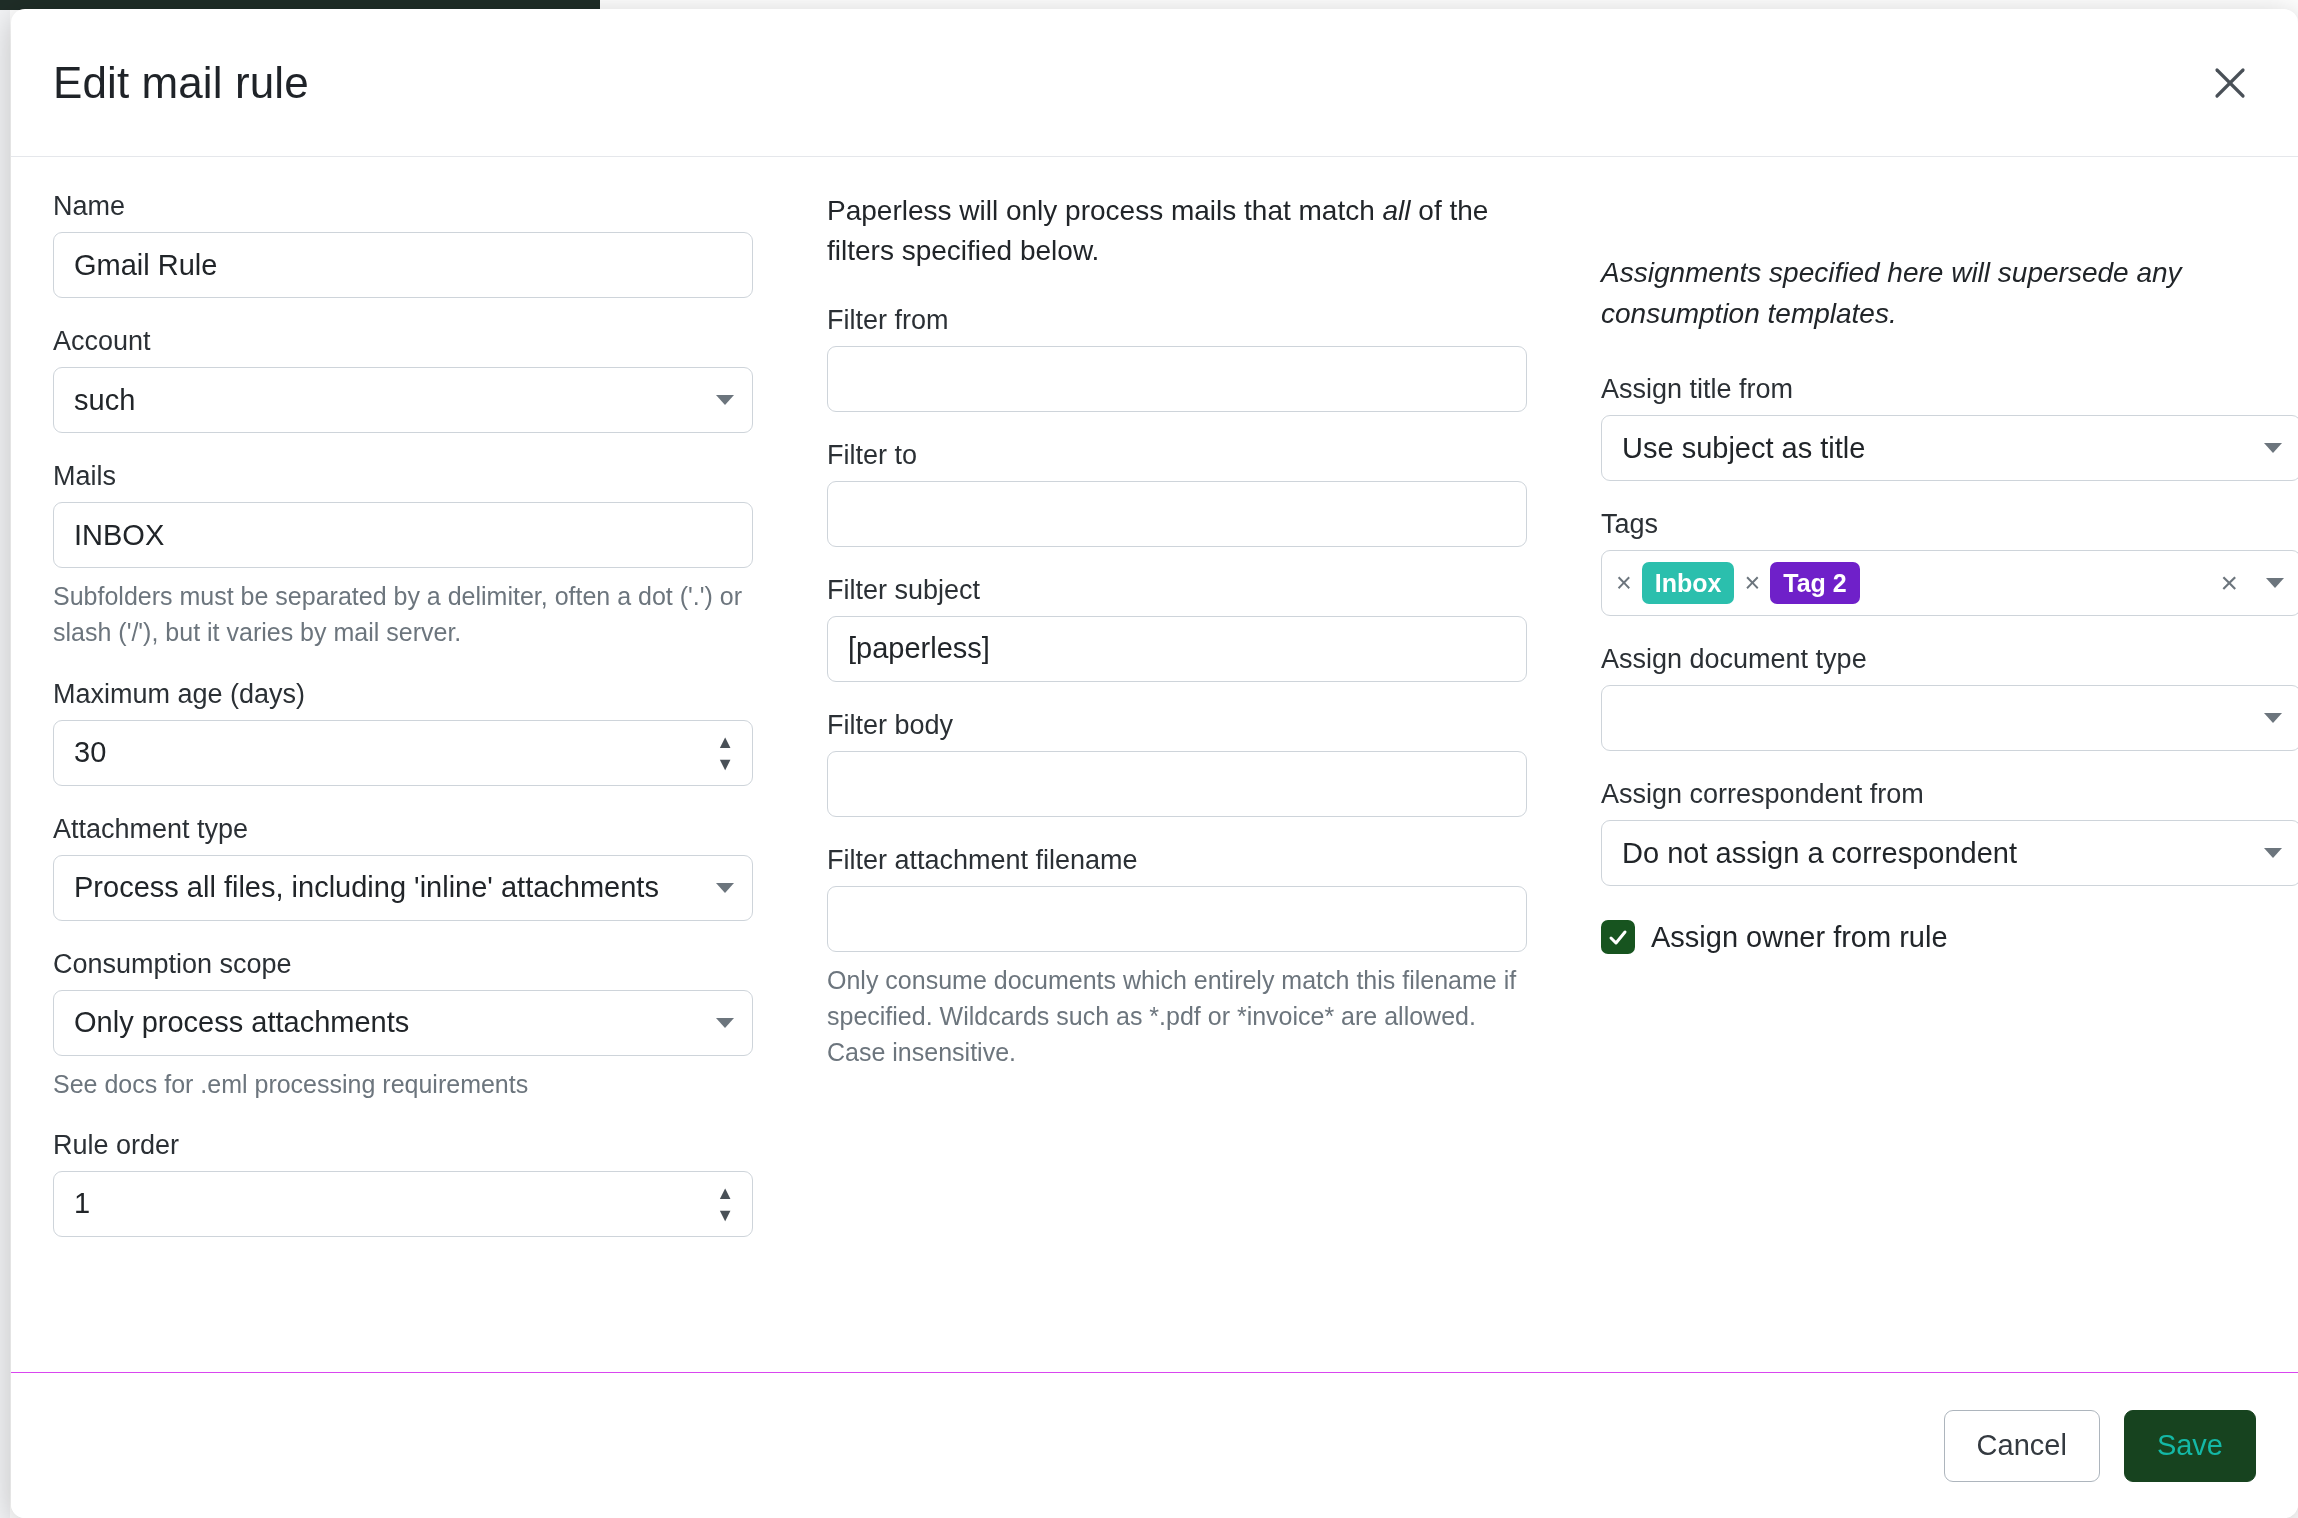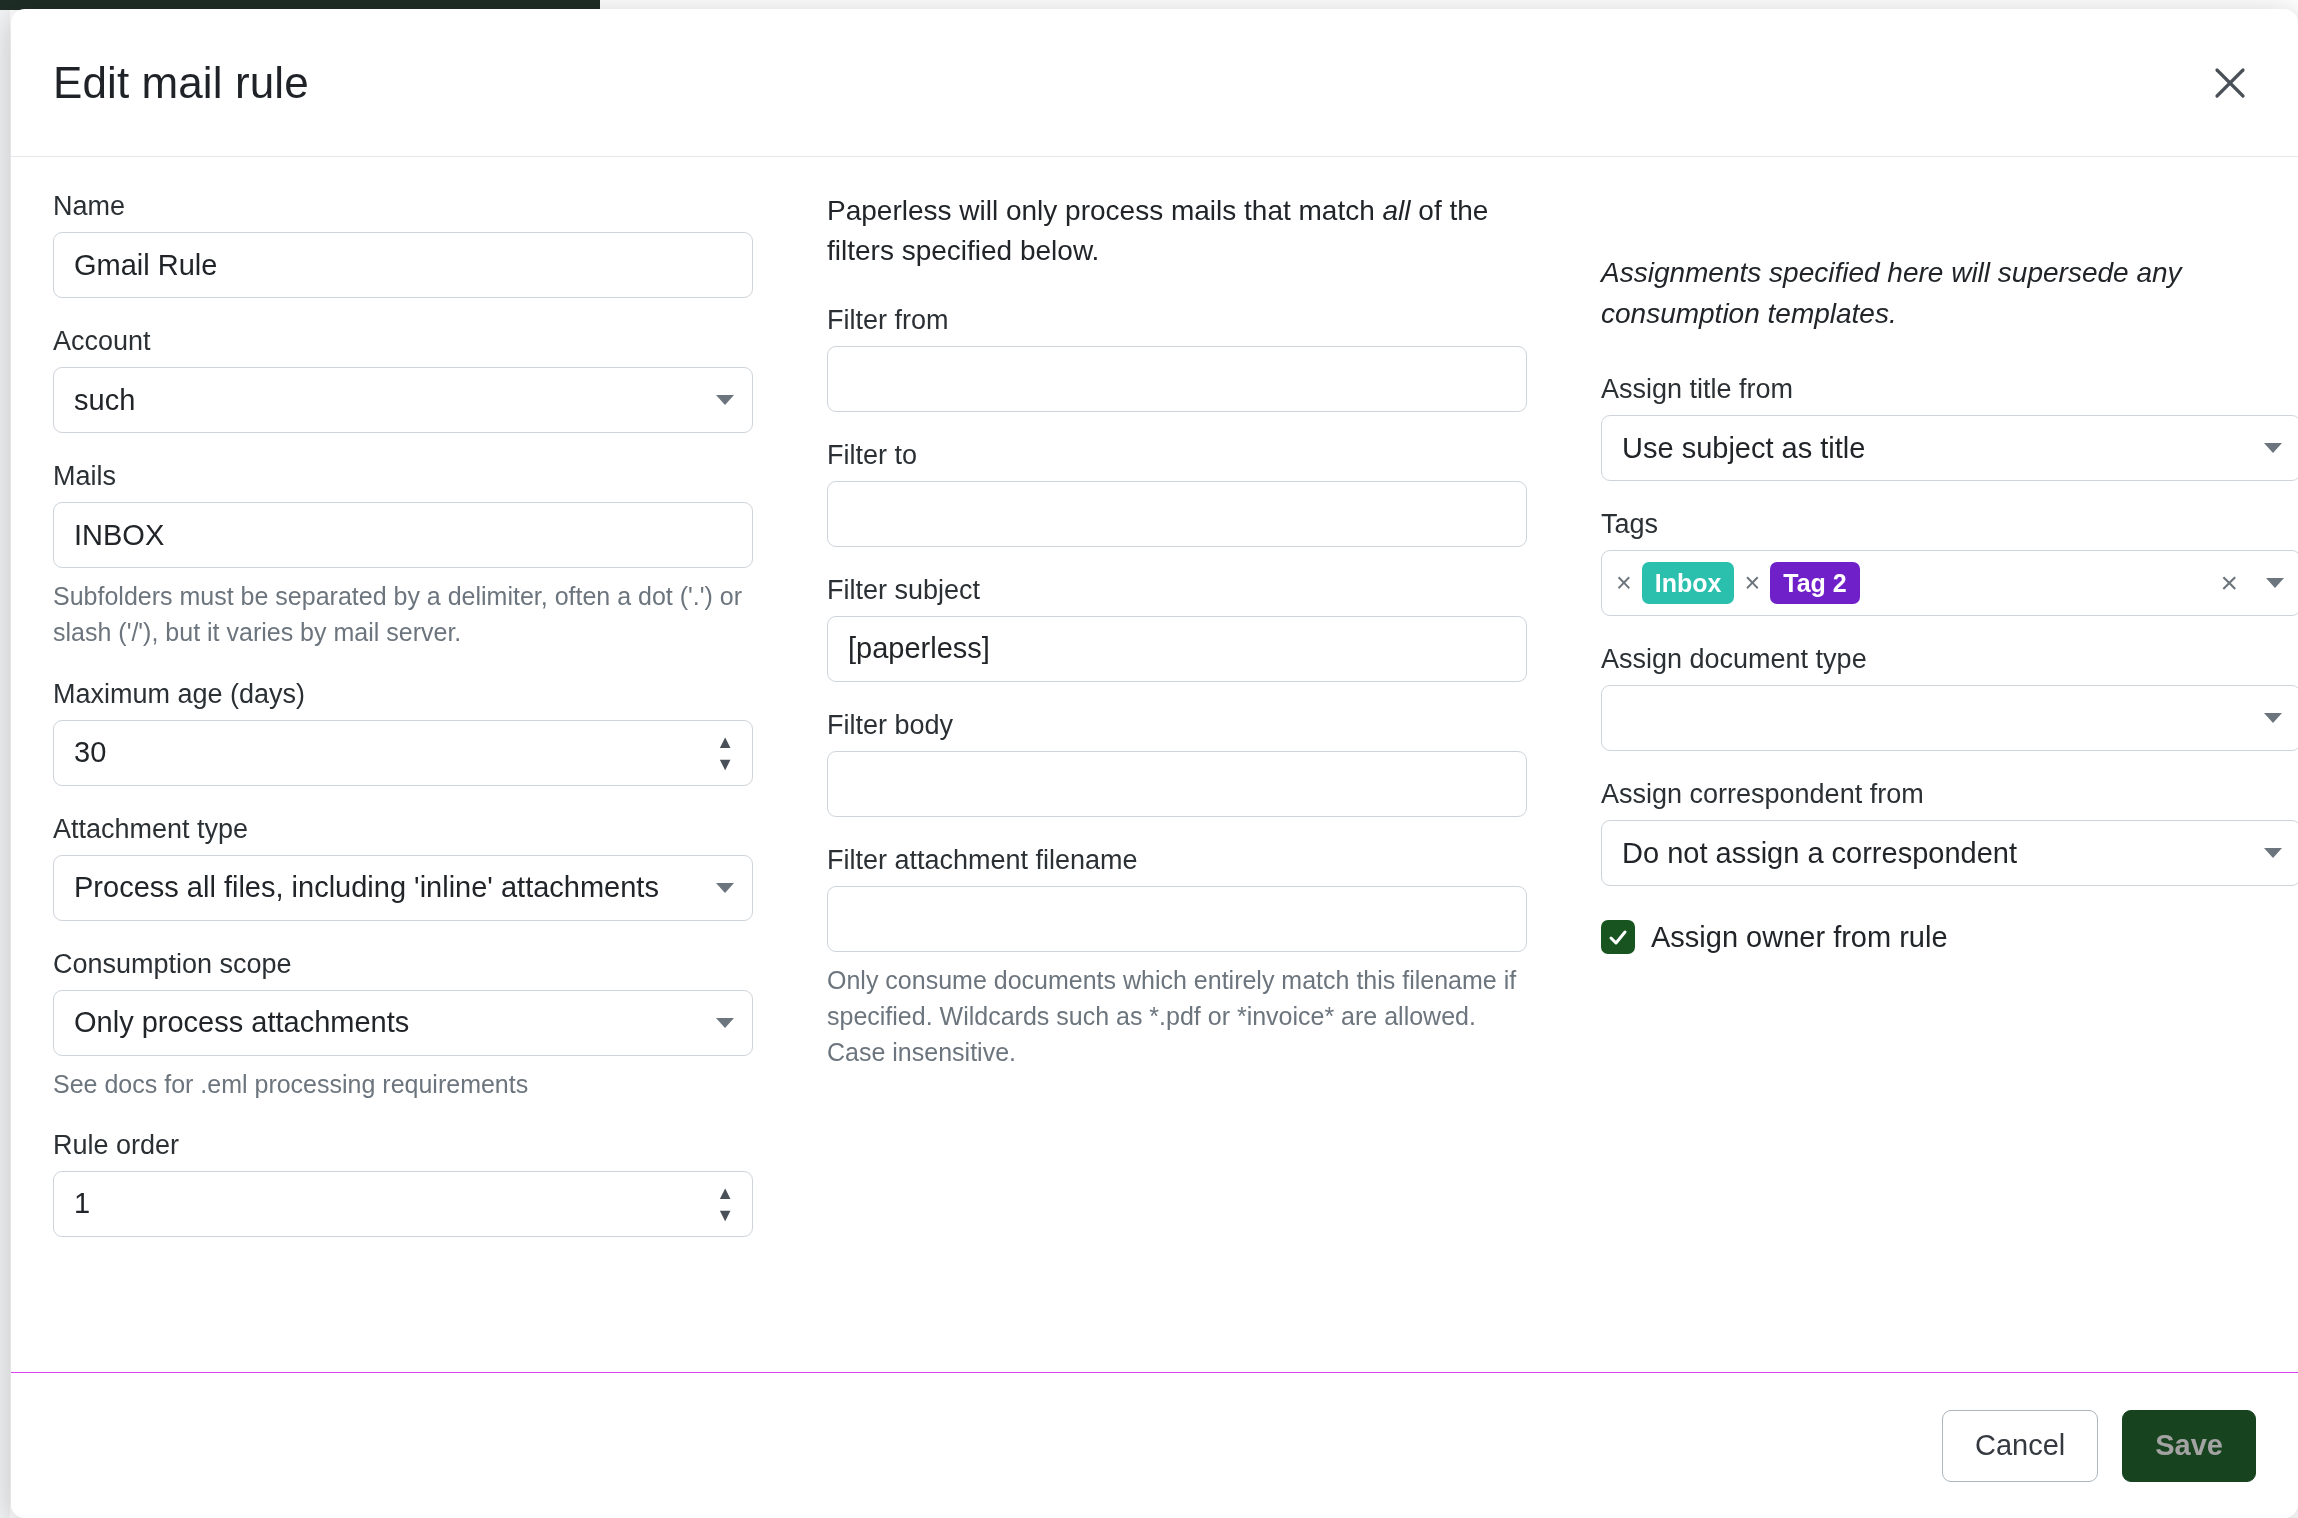--- a/index.html
+++ b/index.html
@@ -212,23 +212,22 @@
   }
   .btn-cancel {
     background: #ffffff;
     border: 1px solid #adb5bd;
     color: #343a40;
     min-width: 148px;
   }
   .btn-save {
     background: #17431f;
     border: 1px solid #17431f;
-    color: #a3a3a3;
+    color: #14b8a6;
     min-width: 132px;
-    font-weight: bold;
   }
 </style>
 </head>
 <body>
 
 <div class="page-backdrop">
   <div class="backdrop-top-strip"></div>
   <div class="backdrop-left-sliver"></div>
 </div>
 

